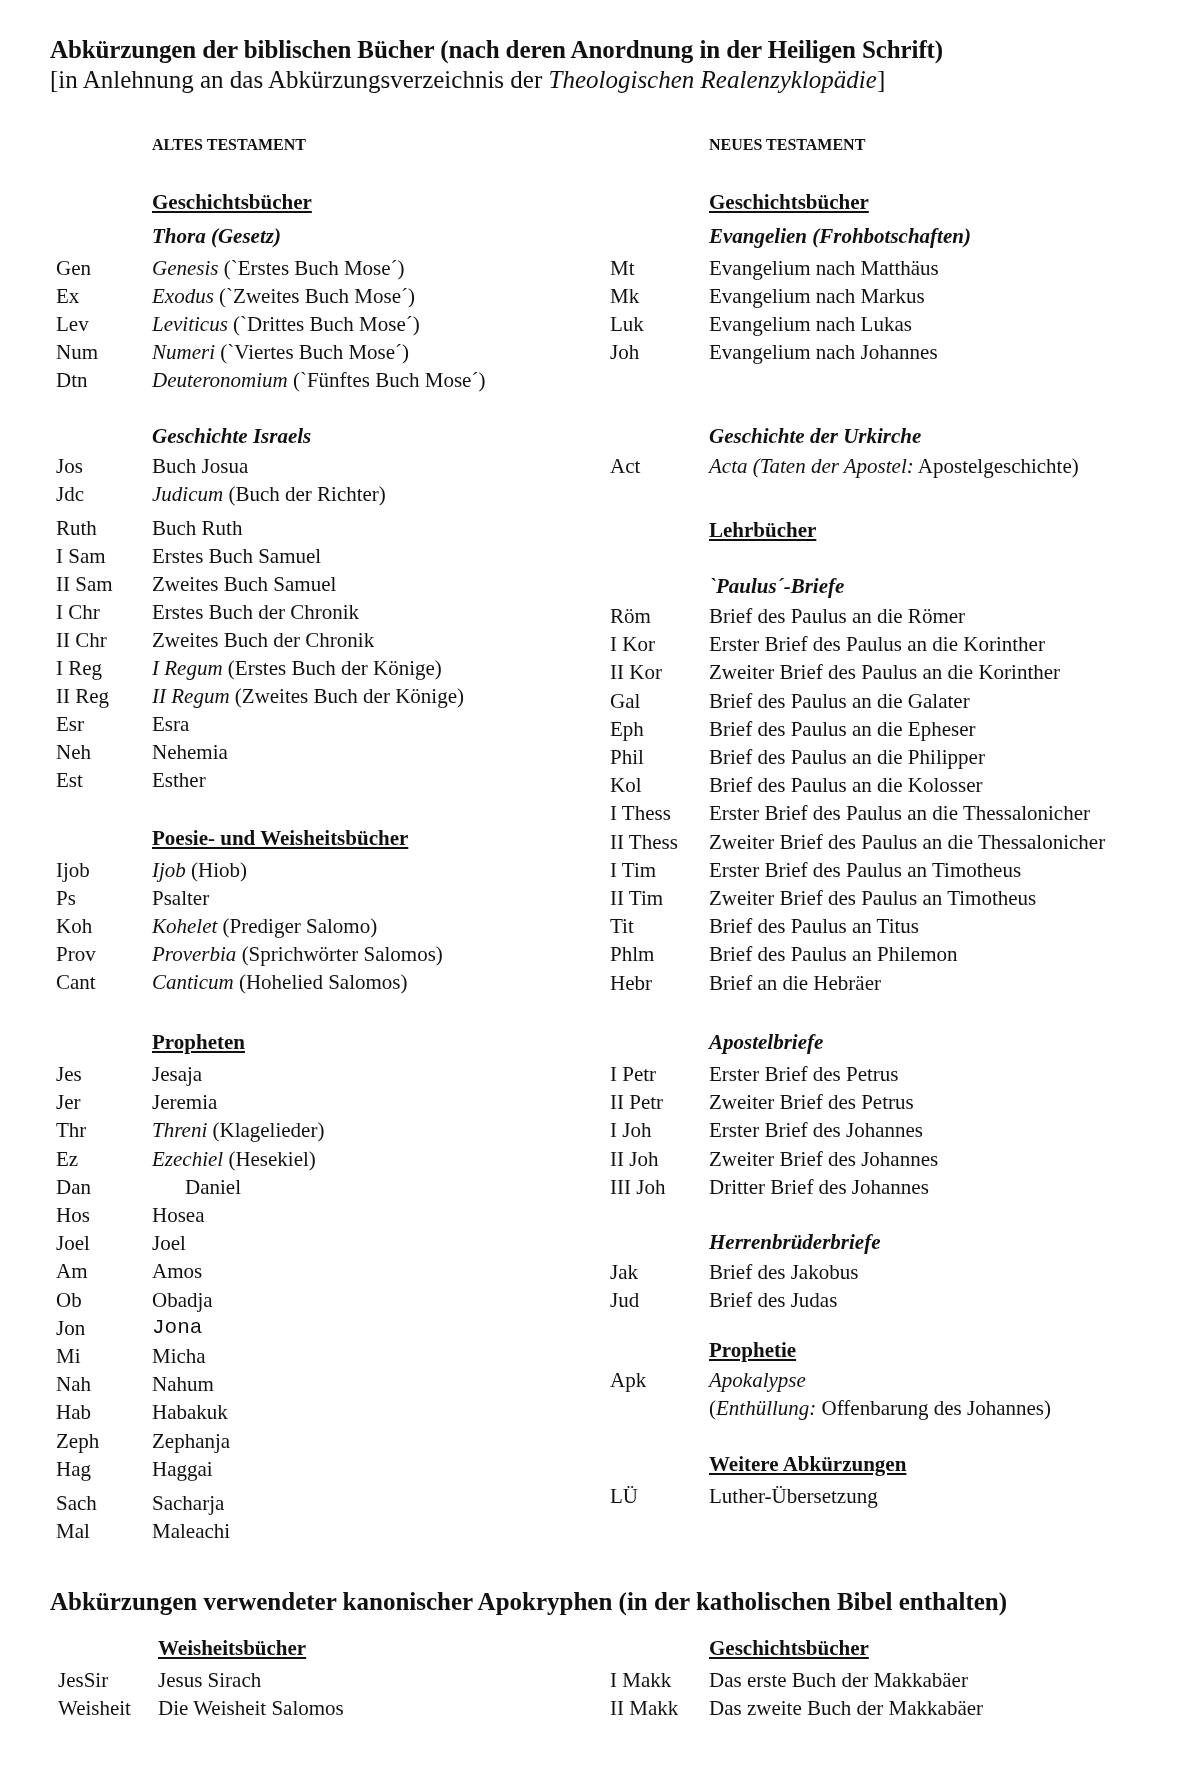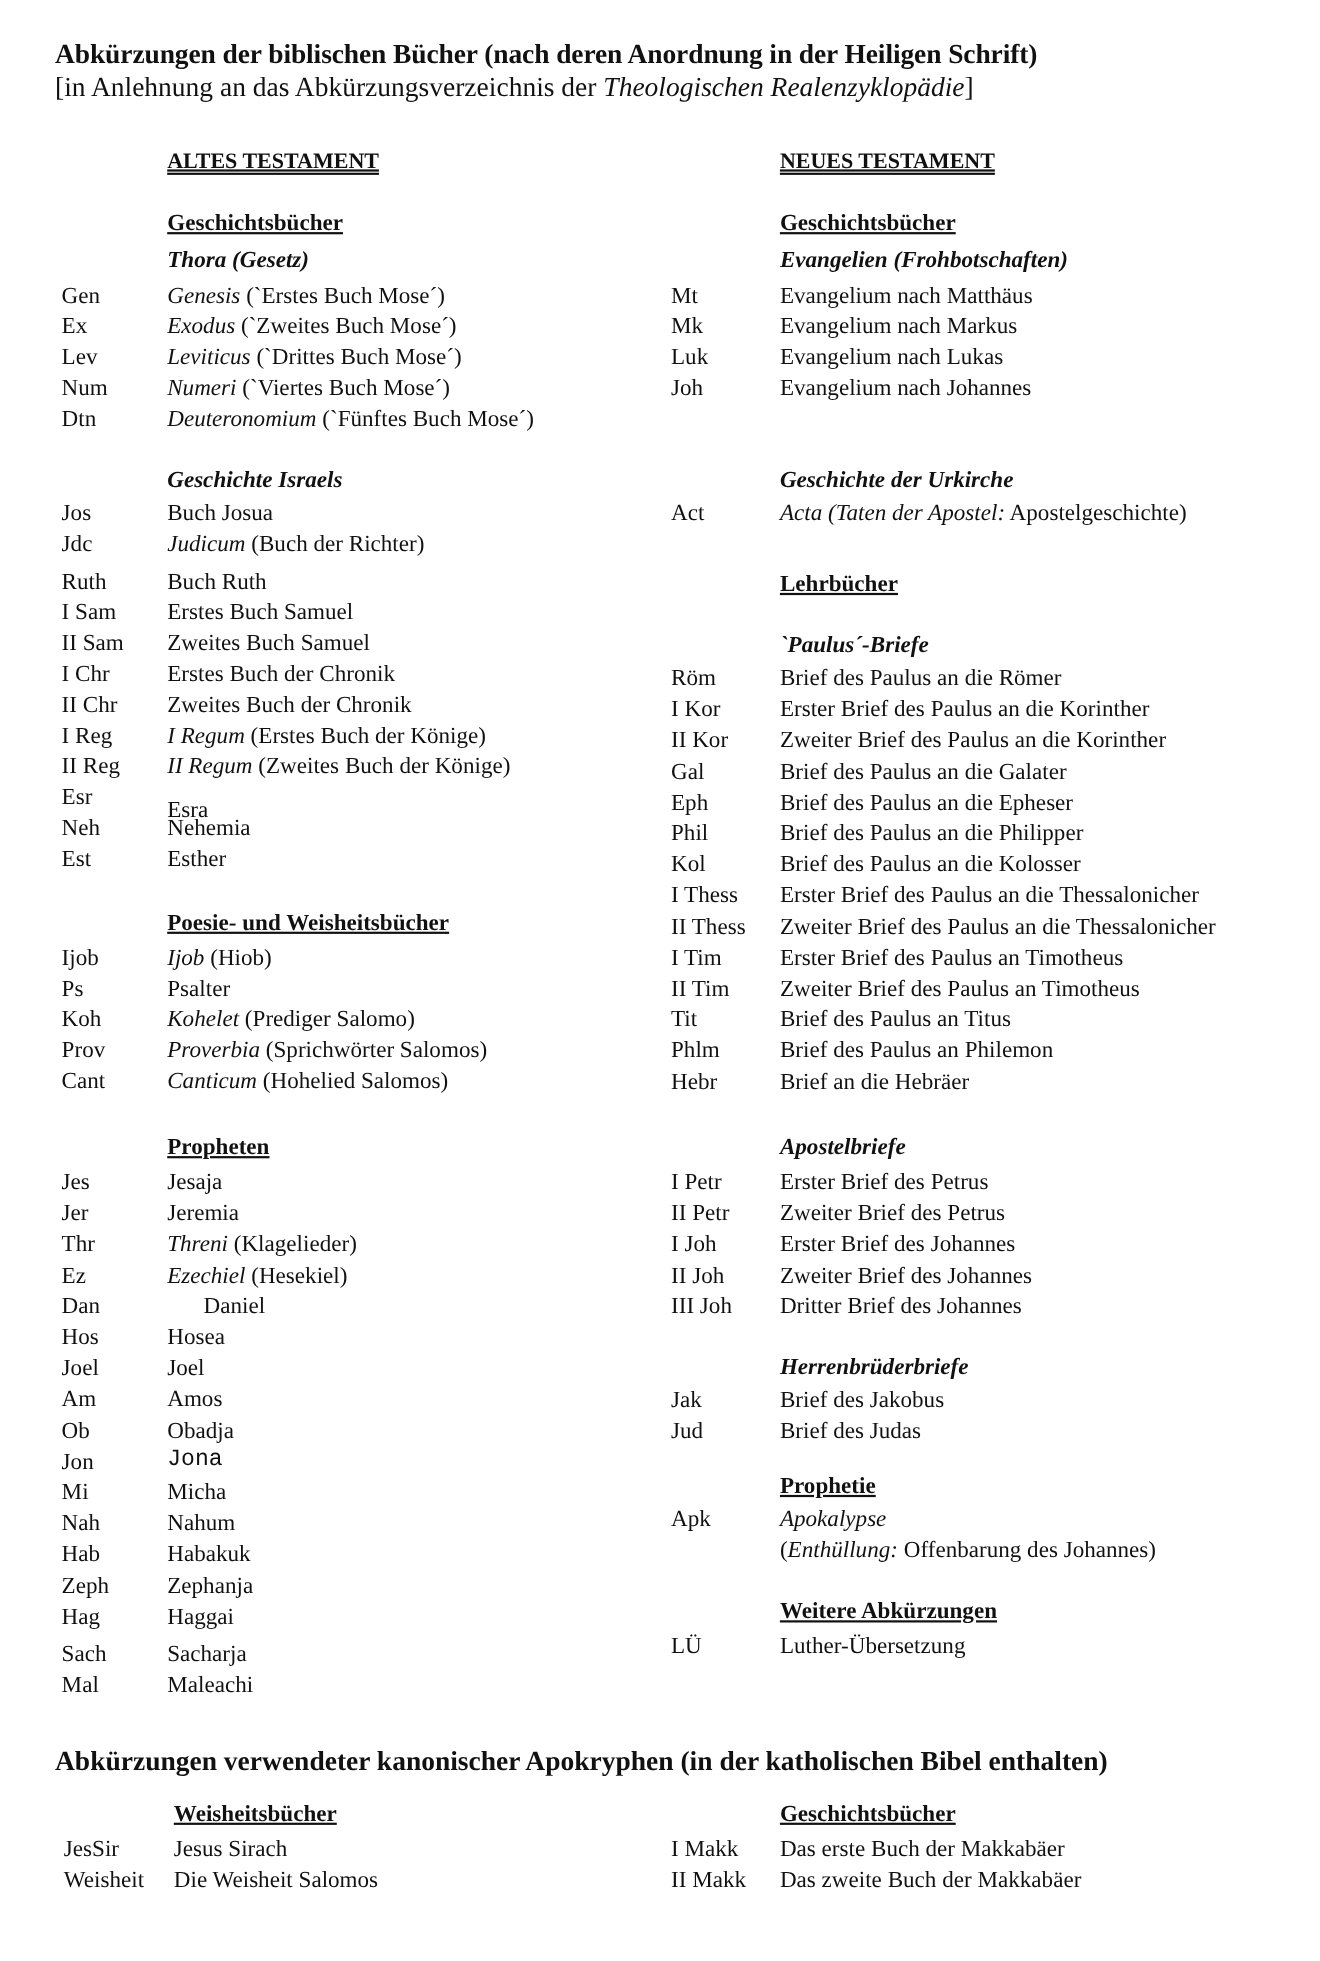--- a/index.html
+++ b/index.html
@@ -16,22 +16,22 @@
     position: absolute; left: 50px; top: 66px;
     font-size: 25px; white-space: nowrap;
   }
   .subtitle i { font-style: italic; }
   .apo-title {
     position: absolute; left: 50px; top: 1588px;
     font-size: 25px; font-weight: bold; white-space: nowrap;
   }
   .col { position: absolute; top: 0; left: 0; }
   .testament {
-    position: absolute; font-size: 20px; font-weight: bold;
-    text-decoration: underline; text-decoration-style: double; white-space: nowrap;
+    position: absolute; font-size: 16px; font-weight: bold;
+    text-decoration-style: double; white-space: nowrap;
   }
   .sec-head {
     position: absolute; font-size: 21px; font-weight: bold;
     text-decoration: underline; white-space: nowrap;
   }
   .sub-head {
     position: absolute; font-size: 21px; font-weight: bold; font-style: italic; white-space: nowrap;
   }
   .row { position: absolute; font-size: 21px; white-space: nowrap; line-height: 28px; }
   .abbr { position: absolute; left: 0; }
@@ -100,21 +100,21 @@
     <div class="row" style="left: 56px; top: 654px;">
       <span class="abbr">I Reg</span>
       <span class="name" style="left: 96px; top: 0px;"><i>I Regum</i><span> (Erstes Buch der Könige)</span></span>
     </div>
     <div class="row" style="left: 56px; top: 682px;">
       <span class="abbr">II Reg</span>
       <span class="name" style="left: 96px; top: 0px;"><i>II Regum</i><span> (Zweites Buch der Könige)</span></span>
     </div>
     <div class="row" style="left: 56px; top: 710px;">
       <span class="abbr">Esr</span>
-      <span class="name" style="left: 96px; top: 12px; text-align: center;"><span>Esra</span></span>
+      <span class="name" style="left: 96px; top: 0px; text-align: center;"><span>Esra</span></span>
     </div>
     <div class="row" style="left: 56px; top: 738px;">
       <span class="abbr">Neh</span>
       <span class="name" style="left: 96px; top: 0px; text-align: center;"><span>Nehemia</span></span>
     </div>
     <div class="row" style="left: 56px; top: 766px;">
       <span class="abbr">Est</span>
       <span class="name" style="left: 96px; top: 0px;"><span>Esther</span></span>
     </div>
     <div class="sec-head" style="left: 152px; top: 826px;">Poesie- und Weisheitsbücher</div>

